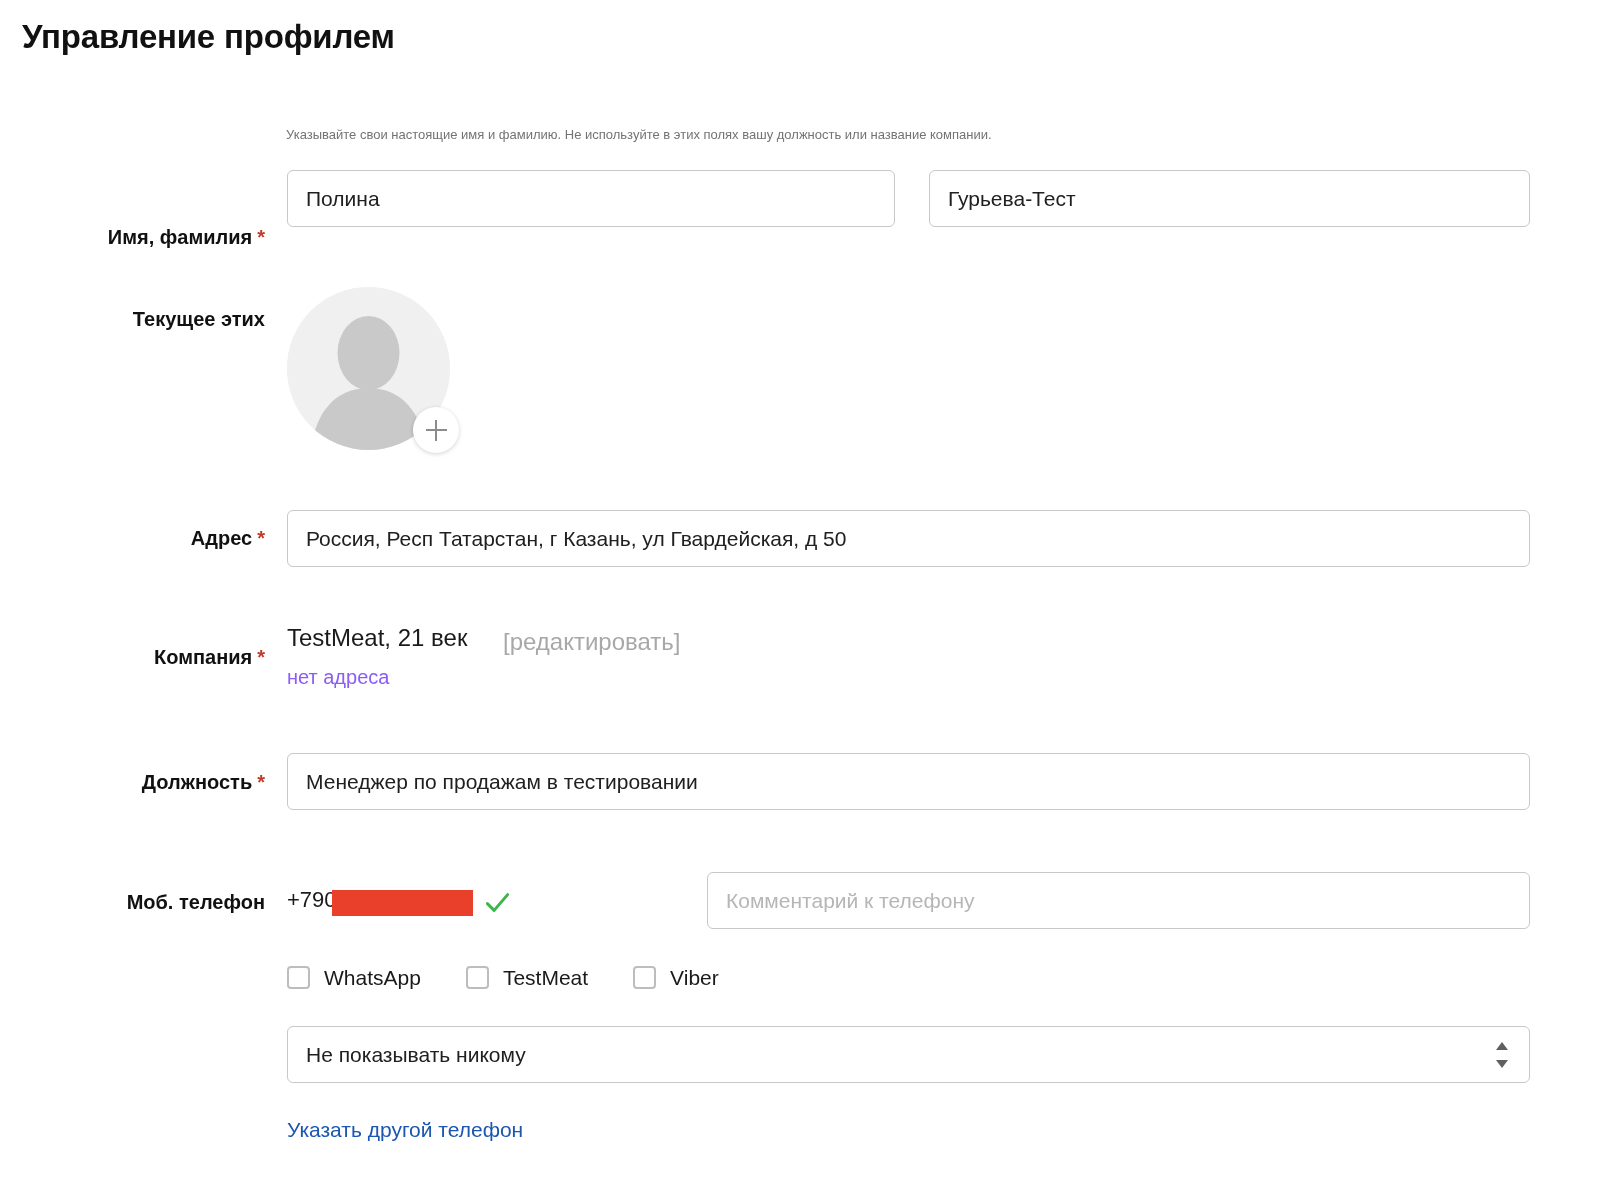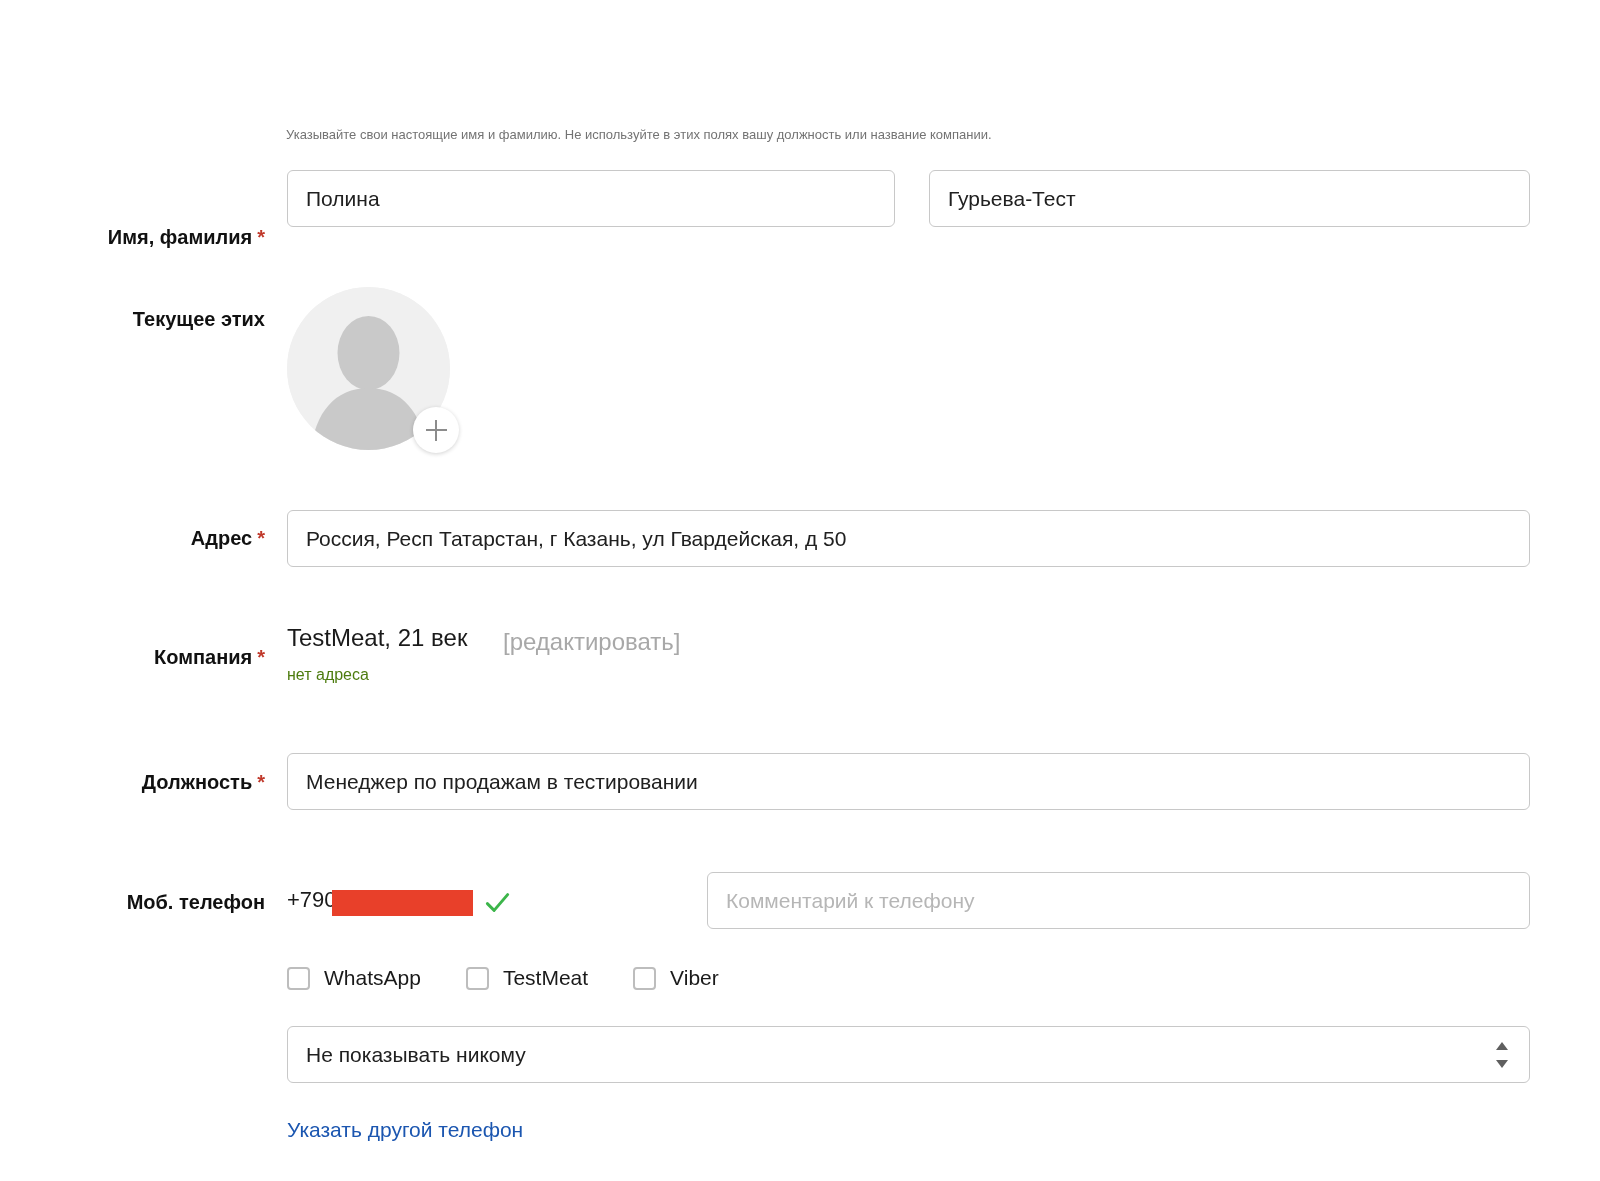--- a/index.html
+++ b/index.html
@@ -134,22 +134,22 @@
     top: 628px;
     font-size: 24px;
     color: #a8a8a8;
     white-space: nowrap;
     cursor: pointer;
   }
   .company-sub {
     position: absolute;
     left: 287px;
     top: 666px;
-    font-size: 16px;
-    color: #4d7c0f;
+    font-size: 20px;
+    color: #8b5cf6;
     white-space: nowrap;
   }
 
   
   .phone-prefix {
     position: absolute;
     left: 287px;
     top: 887px;
     font-size: 22px;
     color: #1a1a1a;
@@ -175,21 +175,21 @@
   .cb-row {
     position: absolute;
     left: 287px;
     top: 963px;
     height: 30px;
     display: flex;
     align-items: center;
   }
   .cb-item {
     display: flex;
-    align-items: flex-end;
+    align-items: flex-start;
     margin-right: 45px;
     cursor: pointer;
   }
   .cb-box {
     width: 23px; height: 23px;
     border: 2px solid #bdbdbd;
     border-radius: 4px;
     background: #fff;
     flex: 0 0 auto;
   }
@@ -255,20 +255,21 @@
     text-decoration: none;
     white-space: nowrap;
     cursor: pointer;
   }
 </style>
 </head>
 <body>
 
 <div class="page">
 
+  <div class="page-title">Управление профилем</div>
 
   <div class="hint">Указывайте свои настоящие имя и фамилию. Не используйте в этих полях вашу должность или название компании.</div>
 
   <div class="row" style="top:0;">
     <div class="label" style="top:188px;margin-top:38px;">
       <span>Имя, фамилия</span><span class="req">*</span>
     </div>
     <input class="inp" style="left: 287px; top: 170px; width: 608px;" value="Полина">
     <input class="inp" style="left: 929px; top: 170px; width: 601px;" value="Гурьева-Тест">
   </div>

